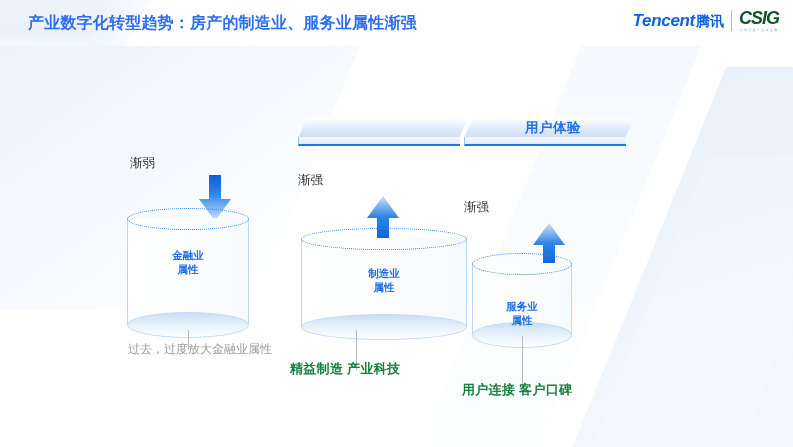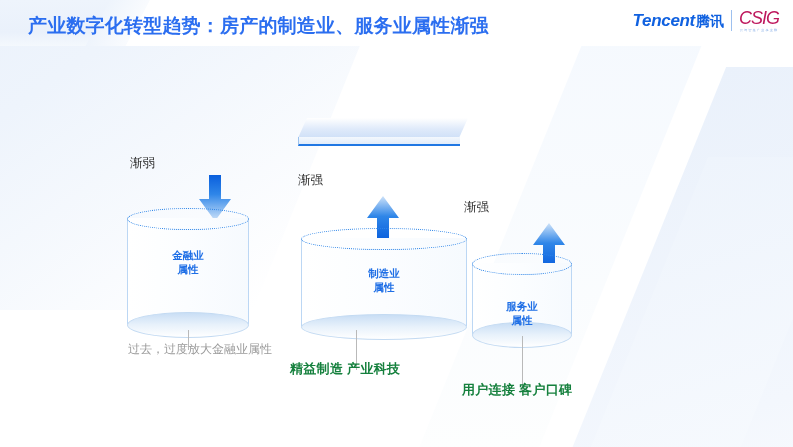--- a/index.html
+++ b/index.html
@@ -45,35 +45,35 @@
     position:absolute;left:150px;top:0;width:700px;height:46px;
     background:#ffffff;transform:skewX(-28deg);transform-origin:top left;
   }
   .header-band-cut2{
     position:absolute;left:110px;top:0;width:60px;height:46px;
     background:linear-gradient(90deg,#eef4fc 0%,#ffffff 100%);
     transform:skewX(-28deg);transform-origin:top left;
   }
   .page-title{
     position:absolute;left:28px;top:13px;
-    font-size:19px;font-weight:bold;color:#2b6ef0;
+    font-size:16px;font-weight:bold;color:#2b6ef0;
     letter-spacing:.2px;white-space:nowrap;
   }
   .brand{
     position:absolute;right:14px;top:9px;
     display:flex;align-items:center;gap:7px;
   }
   .brand-tencent{
     font-size:17px;font-weight:bold;font-style:italic;color:#1061e0;
     letter-spacing:-.3px;line-height:1;
   }
   .brand-tencent .cn{font-style:normal;font-size:14px;margin-left:1px;letter-spacing:0;text-align:center;}
   .brand-div{width:1px;height:21px;background:#9dc0ef;}
   .brand-csig{display:flex;flex-direction:column;align-items:center;line-height:1;}
-  .brand-csig .main{font-size:18px;font-weight:normal;color:#be185d;letter-spacing:-1px;font-style:italic;}
+  .brand-csig .main{font-size:18px;font-weight:bold;color:#14532d;letter-spacing:-1px;font-style:italic;}
   .brand-csig .sub{font-size:3.2px;color:#7aa5e3;letter-spacing:1.1px;margin-top:2px;transform:scaleY(.9);}
 
   
   .col{position:absolute;top:0;width:260px;height:447px;}
   .col-1{left:84px;}
   .col-2{left:252px;}
   .col-3{left:418px;}
 
   
   .plate-wrap{position:absolute;left:46px;top:118px;width:170px;height:30px;}
@@ -243,20 +243,25 @@
         <div>制造业</div>
         <div>属性</div>
       </div>
     </div>
 
     <div class="connector conn-2"></div>
     <div class="caption cap-2 caption-blue">精益制造  产业科技</div>
   </div>
 
   <div class="col col-3">
+    <div class="plate-wrap">
+      <div class="plate-top"></div>
+      <div class="plate-face"></div>
+      <div class="plate-label">用户体验</div>
+    </div>
 
     <div class="trend trend-3">渐强</div>
 
     <div class="arrow arrow-up-3">
       <svg width="36" height="48" viewBox="0 0 36 48">
         <defs>
           <linearGradient id="gup3" x1="0" y1="0" x2="0" y2="1">
             <stop offset="0%" stop-color="#cfe3f9"></stop>
             <stop offset="45%" stop-color="#2f86e8"></stop>
             <stop offset="100%" stop-color="#0a5fdd"></stop>

